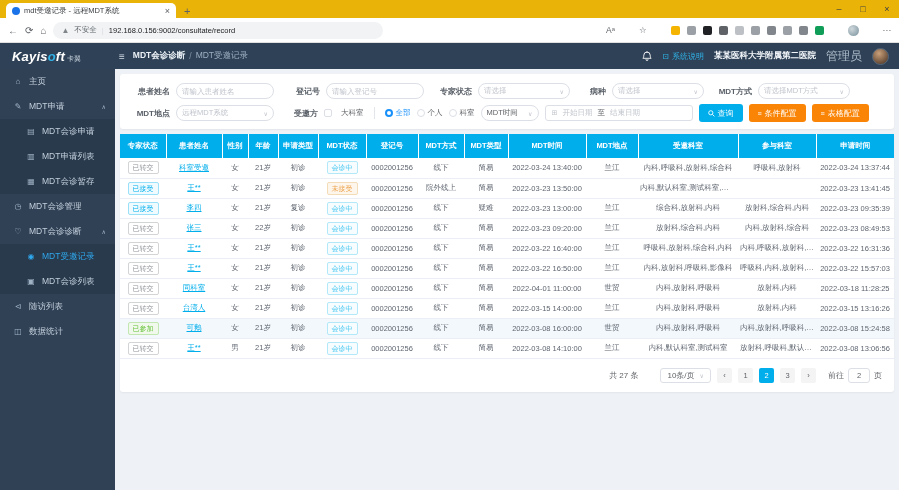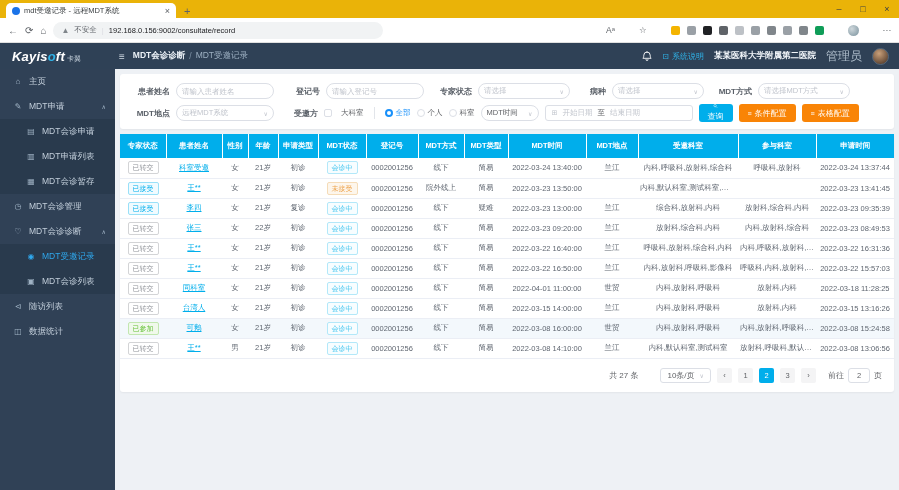--- a/index.html
+++ b/index.html
@@ -69,21 +69,21 @@
   .chk-lbl { font-size:7.5px; color:#606266; margin-left:3px; }
   .vdiv { width:1px; height:12px; background:#e2e5ea; margin:0 4px; }
   .radio { display:flex; align-items:center; gap:3px; font-size:7.5px; color:#606266; }
   .r-dot { width:8px; height:8px; border:1px solid #dcdfe6; border-radius:50%; background:#fff; }
   .radio.checked { color:#1890fa; }
   .radio.checked .r-dot { border:2.5px solid #1890fa; }
   .daterange { height:16px; border:1px solid #dcdfe6; border-radius:3px; display:flex; align-items:center; gap:5px; padding:0 6px; font-size:7.5px; color:#c0c4cc; width:148px; }
   .daterange .cal { font-size:7px; color:#c0c4cc; }
   .daterange .zhi { color:#606266; }
   .btn { height:18px; border:none; border-radius:3px; color:#fff; font-size:8px; padding:0 9px; display:flex; align-items:center; gap:3px; cursor:pointer; font-family:inherit; }
-  .btn-cyan { background:#00aeeb;flex-direction:column; }
+  .btn-cyan { background:#00aeeb; }
   .btn-orange { background:#f98406; }
   .btn .bic { font-size:7px; }
 
   
   .table-card { background:#fff; border-radius:3px; margin-top:5px; padding-bottom:6px; box-shadow:0 1px 2px rgba(0,0,0,.05); }
   table { width:100%; border-collapse:collapse; table-layout:fixed; }
   th { background:#00aeeb; color:#fff; font-size:7.5px; font-weight:bold; height:24px; border-right:1px solid rgba(255,255,255,.45); white-space:nowrap; overflow:hidden; }
   th:last-child { border-right:none; }
   td { height:20px; font-size:7.5px; color:#5f6670; text-align:center; border-bottom:1px solid #ebeef5; white-space:nowrap; overflow:hidden; text-overflow:ellipsis; padding:0 2px; }
   tr.hl td { background:#f3f8fc; }

